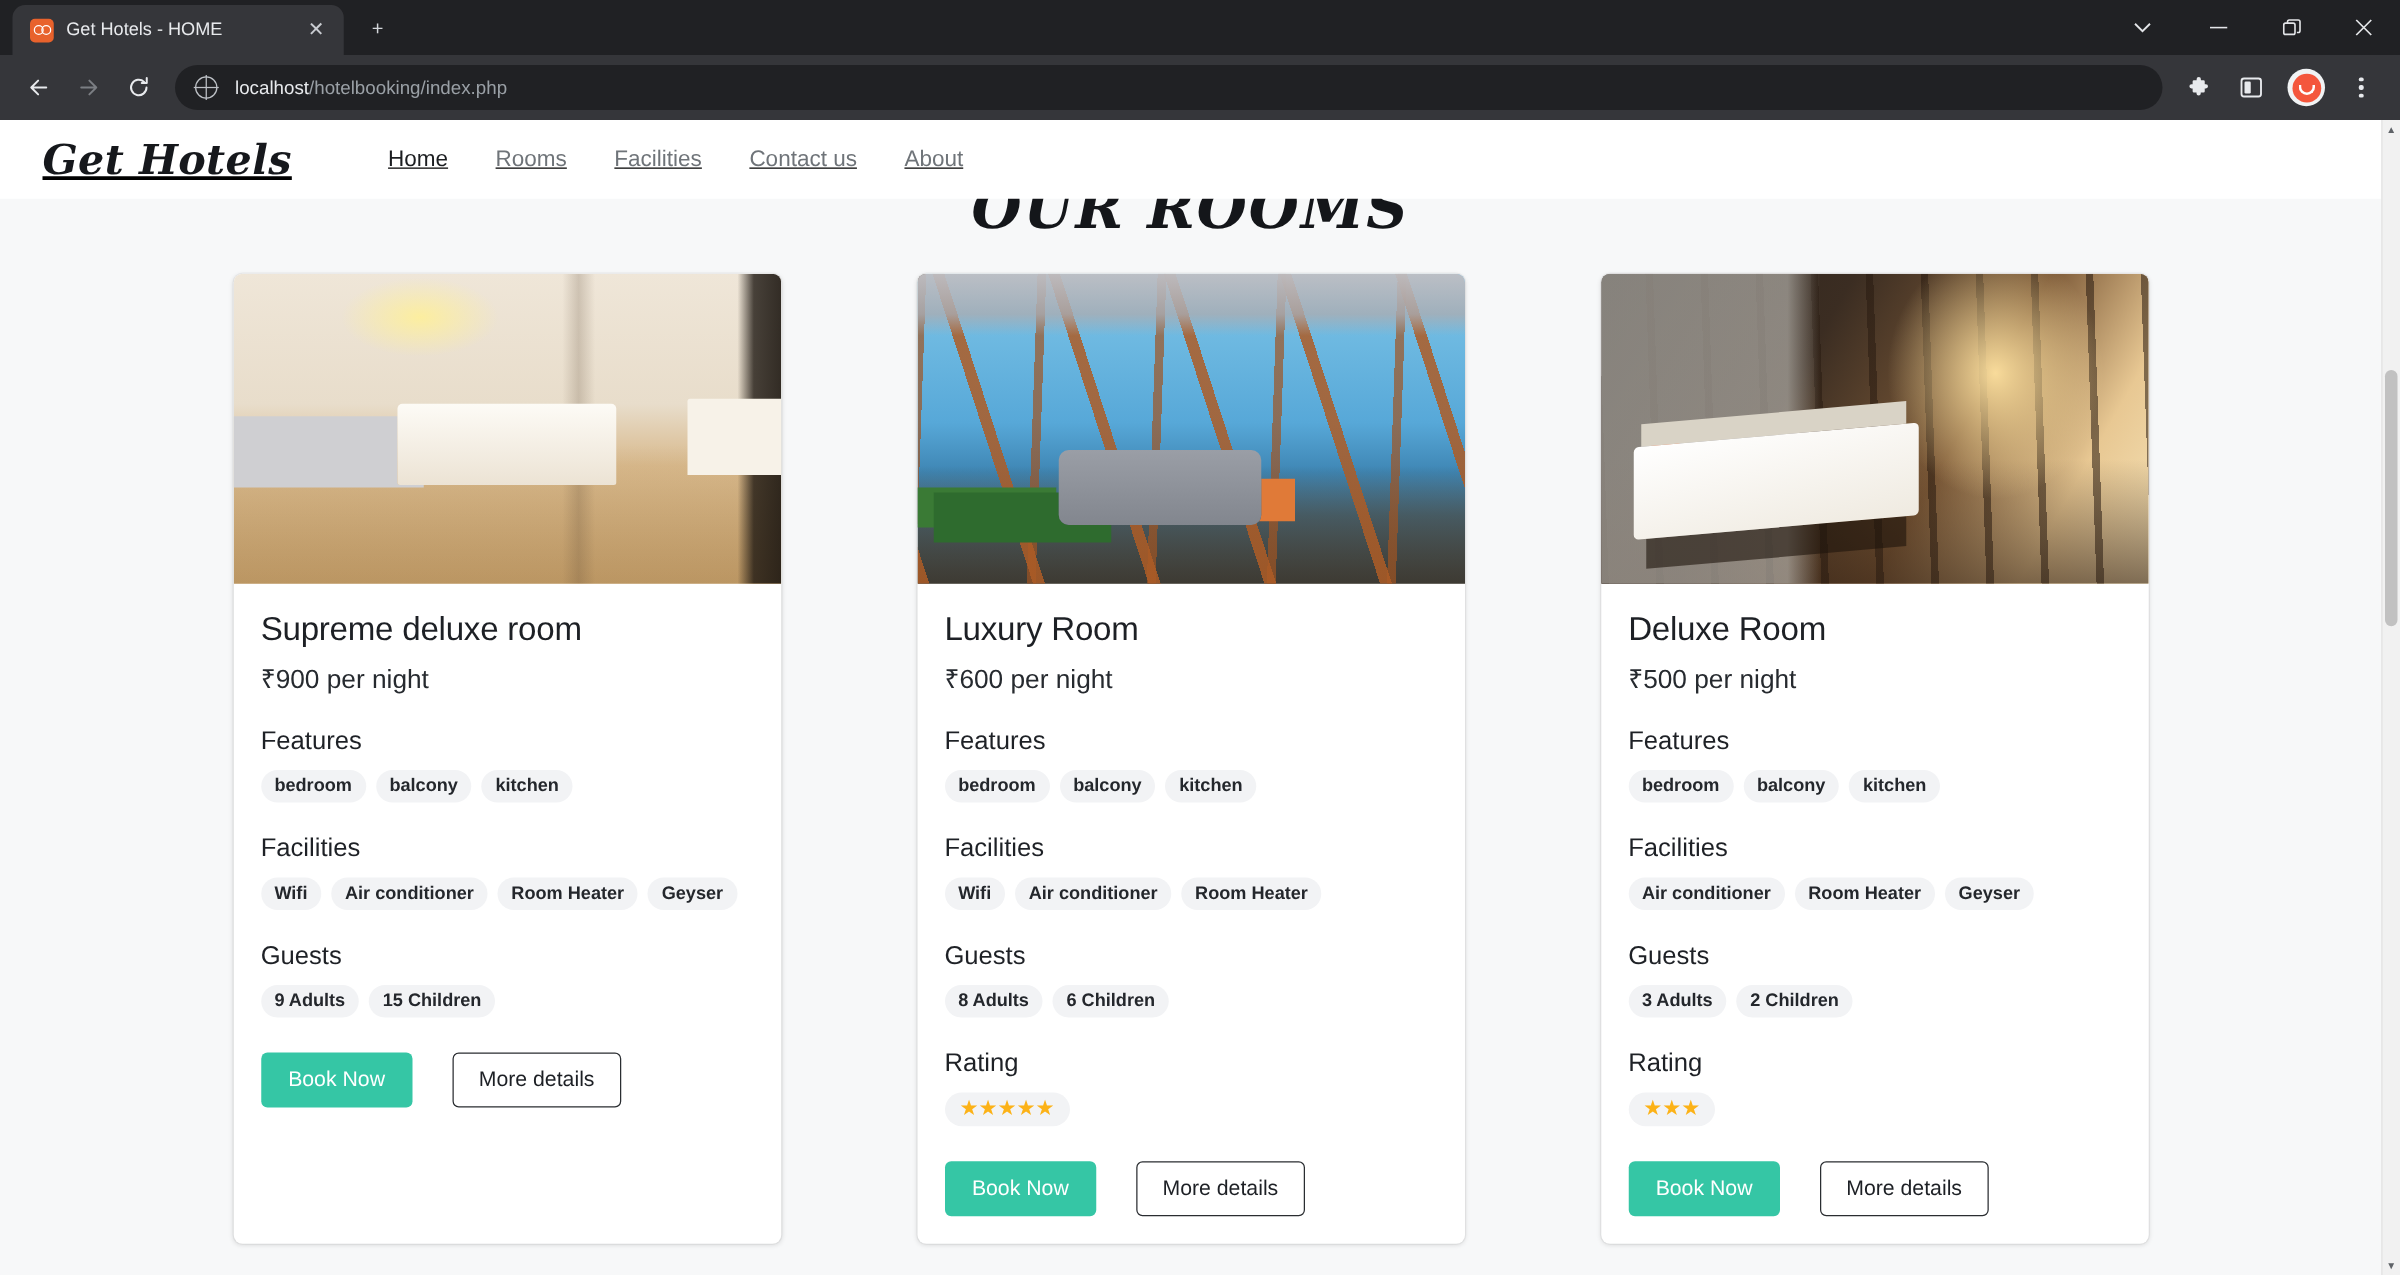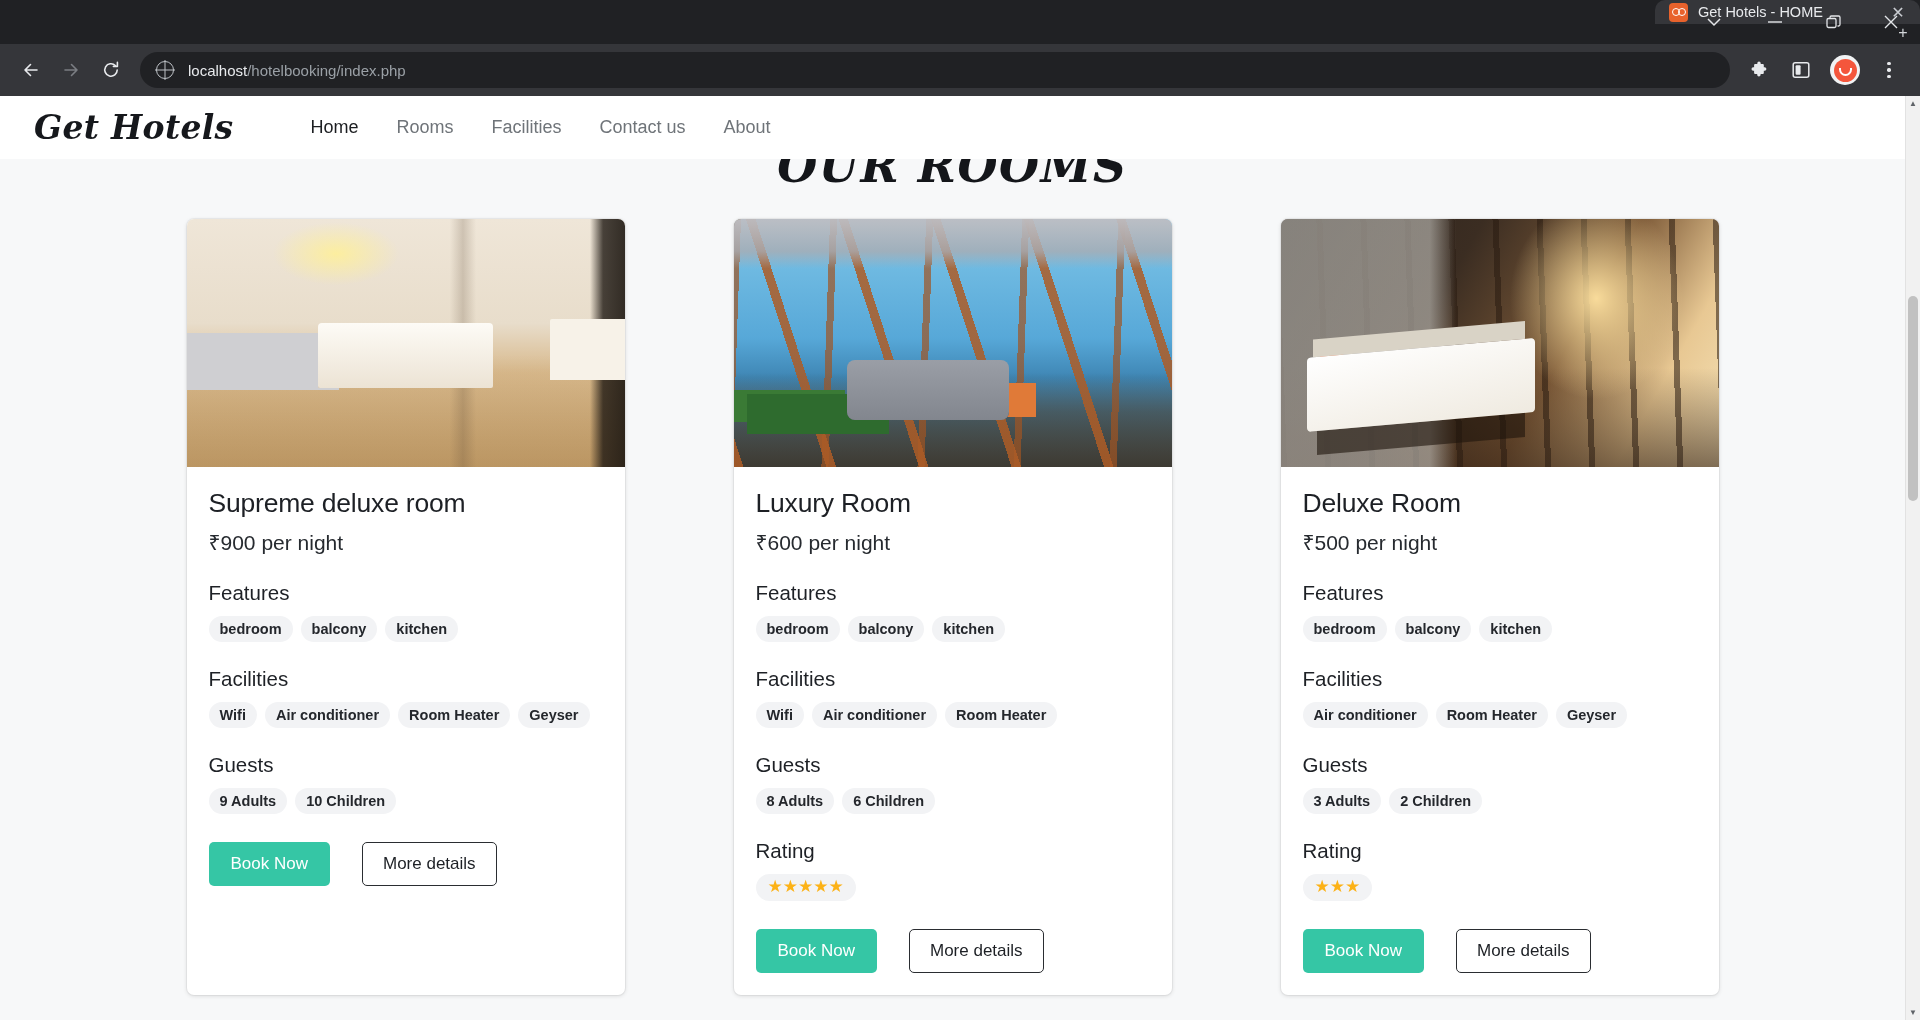--- a/index.html
+++ b/index.html
@@ -5,21 +5,21 @@
   * { margin:0; padding:0; box-sizing:border-box; }
   html,body { width:1920px; height:1020px; overflow:hidden; }
   body {
     font-family:"Liberation Sans", sans-serif;
     background:#f7f8f9;
   }
 
   
   .browser { width:1920px; height:1020px; display:flex; flex-direction:column; background:#35363a; }
 
-  .tabstrip { height:44px; background:#202124; display:flex; align-items:flex-end; position:relative; padding-left:10px;flex-direction:column; }
+  .tabstrip { height:44px; background:#202124; display:flex; align-items:flex-end; position:relative; padding-left:10px; }
   .tab {
     height:40px; width:265px; background:#35363a; border-radius:10px 10px 0 0;
     display:flex; align-items:center; padding:0 10px 0 14px; gap:10px; position:relative;
   }
   .favicon { width:19px; height:19px; border-radius:4px; background:#e8622c; flex:none; position:relative; }
   .favicon::before, .favicon::after {
     content:""; position:absolute; width:6px; height:6px; border:1.7px solid #fff; border-radius:50%;
     top:5px;
   }
   .favicon::before { left:2.5px; }
@@ -51,21 +51,21 @@
   .kebab { display:flex; flex-direction:column; gap:3px; align-items:center; }
   .kebab i { width:3.4px; height:3.4px; border-radius:50%; background:#e8eaed; display:block; }
 
   
   .viewport { flex:1; background:#ffffff; position:relative; overflow:hidden; display:flex; }
   .page { flex:1; position:relative; overflow:hidden; background:#f7f8f9; }
 
   
   .site-header {
     height:63px; background:#ffffff; display:flex; align-items:center;
-    padding:0 36px 0 34px; position:relative; z-index:5;
+    padding:0 36px 0 34px; position:relative; z-index:5;text-decoration:underline;
   }
   .logo {
     font-family:"DejaVu Serif", serif; font-style:italic; font-weight:700;
     font-size:33px; color:#16181c; letter-spacing:.3px; margin-right:58px; white-space:nowrap;
   }
   .nav { display:flex; align-items:flex-start; gap:0; }
   .nav a {
     font-size:18px; color:#6f7479; text-decoration:none; padding:0 19px; white-space:nowrap;
   }
   .nav a.active { color:#1c1e21; }
@@ -299,21 +299,21 @@
                   <span class="pill">Air conditioner</span>
                   <span class="pill">Room Heater</span>
                   <span class="pill">Geyser</span>
                 </div>
               </div>
 
               <div class="grp">
                 <div class="grp-title">Guests</div>
                 <div class="pills">
                   <span class="pill">9 Adults</span>
-                  <span class="pill">10 Children</span>
+                  <span class="pill">15 Children</span>
                 </div>
               </div>
 
               <div class="card-actions">
                 <button class="btn-book">Book Now</button>
                 <button class="btn-more">More details</button>
               </div>
             </div>
           </div>
 

